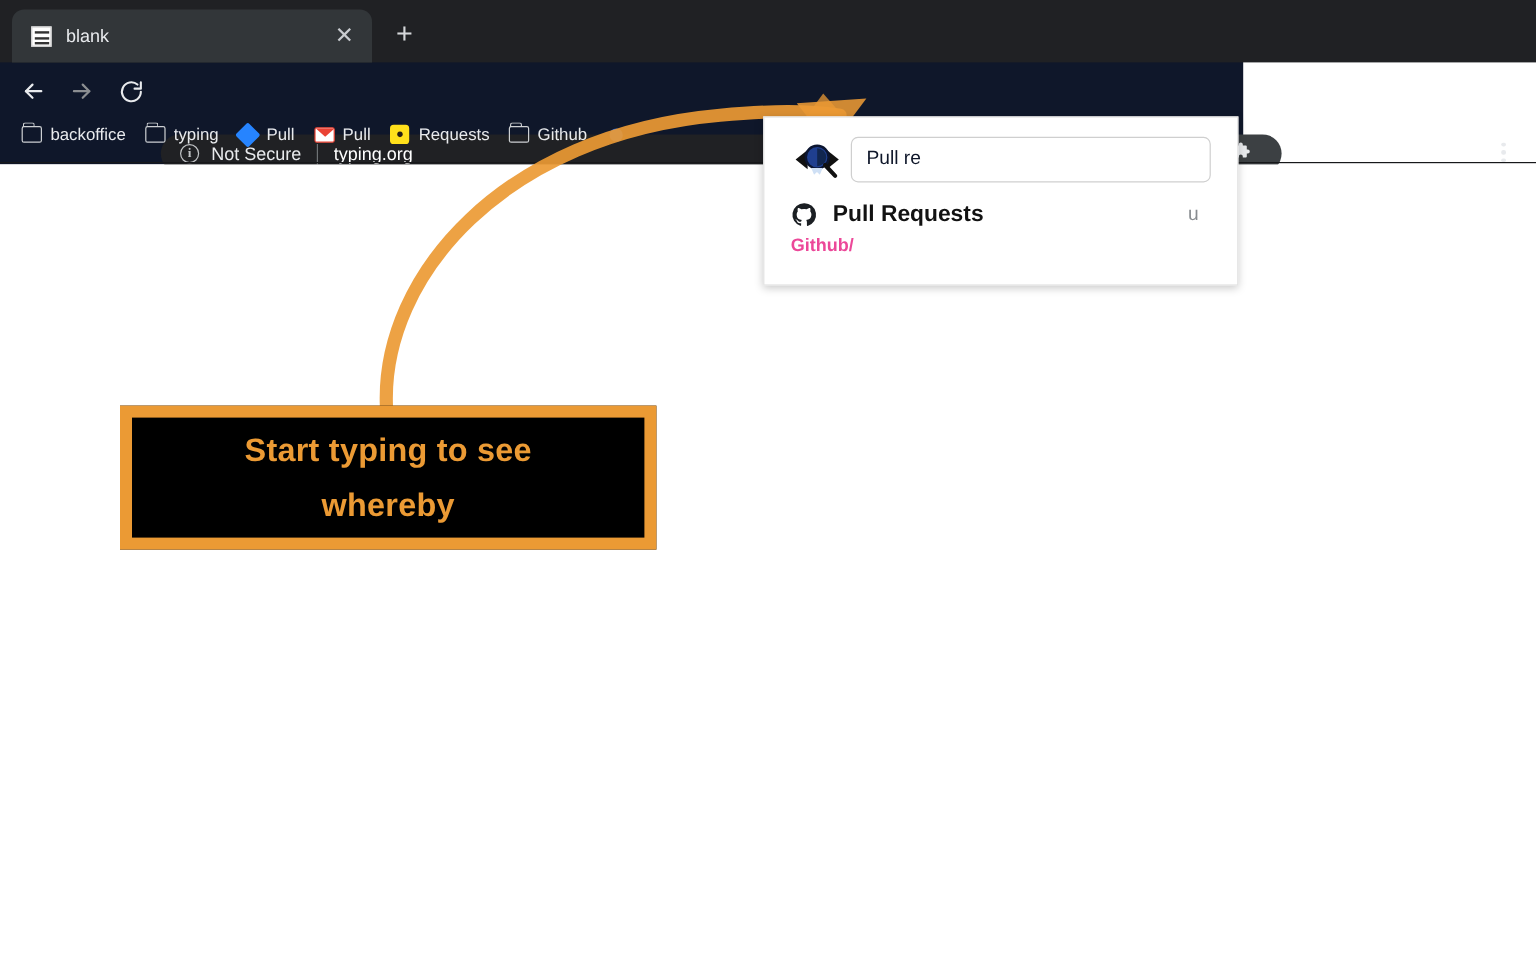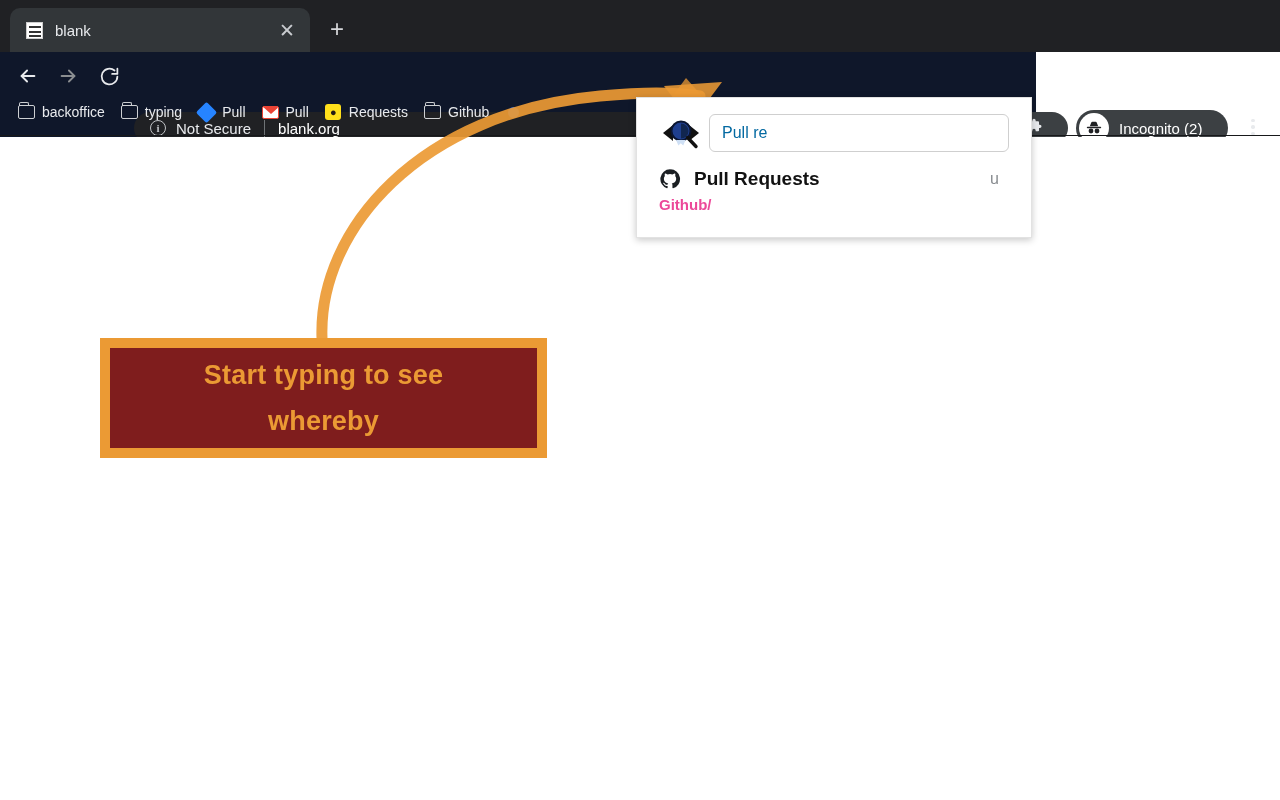--- a/index.html
+++ b/index.html
@@ -207,21 +207,21 @@
   .popup-row {
     display: flex; align-items: center;
     padding: 16px 22px 0 22px;
   }
   .popup-logo { width: 44px; height: 34px; flex: 0 0 auto; }
   .popup-input {
     flex: 1 1 auto; height: 38px;
     border: 1.5px solid #cfcfcf; border-radius: 6px;
     background: #fff;
     font-family: "Liberation Sans", sans-serif;
-    font-size: 16px; color: #0369a1;
+    font-size: 16px; color: #0f172a;
     padding: 0 12px;
     margin-left: 6px;
     outline: none;
     position: relative;
   }
   .result {
     margin-top: 16px; padding: 0 22px;
     display: flex; align-items: center;
   }
   .gh-ico { width: 22px; height: 22px; flex: 0 0 auto; }
@@ -233,21 +233,21 @@
   .result-path {
     padding: 6px 22px 0 22px;
     font-size: 15px; font-weight: bold; color: #ec4899;
   }
 
   
   .callout {
     position: absolute; left: 100px; top: 338px;
     width: 447px; height: 120px;
     border: 10px solid #eb9a34;
-    background: #7f1d1d;
+    background: #000000;
     display: flex; align-items: center; justify-content: center;
     z-index: 20;
   }
   .callout-text {
     color: #eb9a34;
     font-size: 27px; font-weight: bold;
     text-align: center; line-height: 1.72;
     letter-spacing: 0.2px;
   }
   .arrow-svg {
@@ -290,21 +290,21 @@
         <svg width="21" height="21" viewBox="0 0 24 24" fill="none" stroke="#e8eaed" stroke-width="2" stroke-linecap="round" stroke-linejoin="round">
             <path d="M21 12a9 9 0 1 1-3.2-6.9"></path>
             <polyline points="21 3 21 9 15 9"></polyline>
           </svg>
       </div>
 
       <div class="omnibox">
         <div class="info-icon">i</div>
         <div class="not-secure">Not Secure</div>
         <div class="omni-sep"></div>
-        <div class="omni-url">blank.org</div>
+        <div class="omni-url">typing.org</div>
       </div>
 
       <div class="star-btn">
         <svg width="21" height="21" viewBox="0 0 24 24" fill="none" stroke="#e8eaed" stroke-width="1.7" stroke-linejoin="round">
             <polygon points="12 2.6 15 9 22 9.8 17 14.6 18.3 21.5 12 18.1 5.7 21.5 7 14.6 2 9.8 9 9"></polygon>
           </svg>
       </div>
 
       <div class="ext-group">
         <div class="ext-icon">
@@ -317,31 +317,20 @@
             <path d="M3.6 10 L0.6 7 L0.6 13 Z" fill="#1a1a1a"></path>
           </svg>
         </div>
         <div class="ext-icon">
           <svg width="20" height="20" viewBox="0 0 24 24" fill="#e8eaed">
               <path d="M10 3a2 2 0 0 1 4 0v1h3a1 1 0 0 1 1 1v3h1a2 2 0 0 1 0 4h-1v3a1 1 0 0 1-1 1h-3v-1a2 2 0 0 0-4 0v1H7a1 1 0 0 1-1-1v-3H5a2 2 0 0 1 0-4h1V5a1 1 0 0 1 1-1h3z"></path>
             </svg>
         </div>
       </div>
 
-      <div class="profile-chip">
-        <div class="incognito-avatar">
-          <svg width="20" height="20" viewBox="0 0 24 24" fill="#202124">
-            <path d="M7 10 L8.6 5.6 A1.6 1.6 0 0 1 10.1 4.6 h3.8 a1.6 1.6 0 0 1 1.5 1 L17 10 z"></path>
-            <rect x="3.4" y="10.4" width="17.2" height="1.8" rx="0.9"></rect>
-            <circle cx="8.4" cy="15.6" r="2.9"></circle>
-            <circle cx="15.6" cy="15.6" r="2.9"></circle>
-          </svg>
-        </div>
-        <div class="profile-label">Incognito (2)</div>
-      </div>
 
       <div class="kebab">
           <i></i>
           <i></i>
           <i></i>
         </div>
     </div>
 
     <div class="bookmarks">
       <div class="bm">

